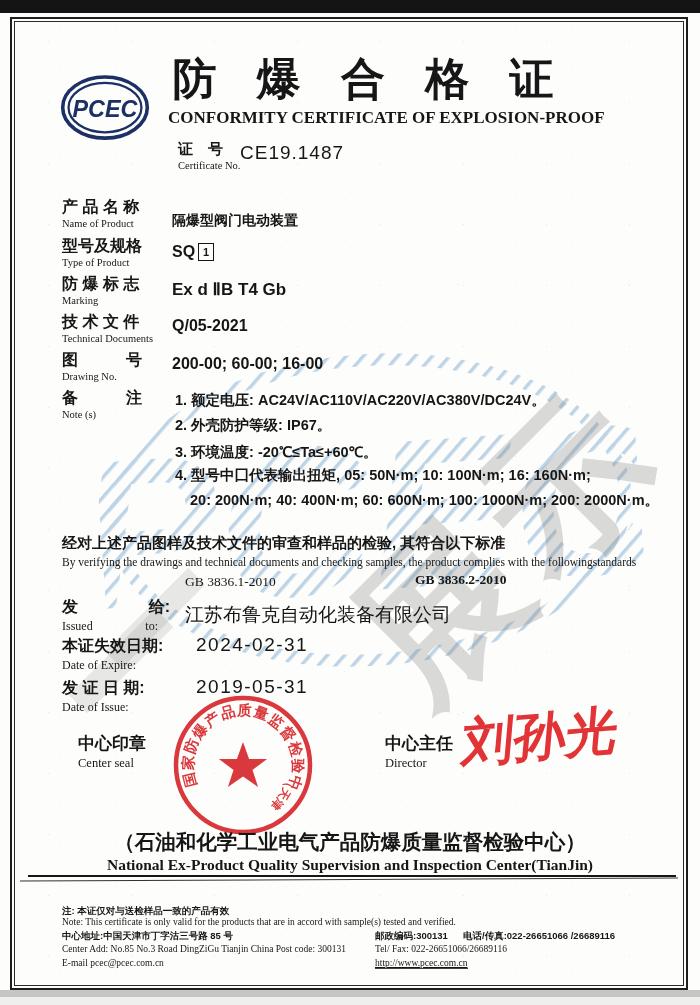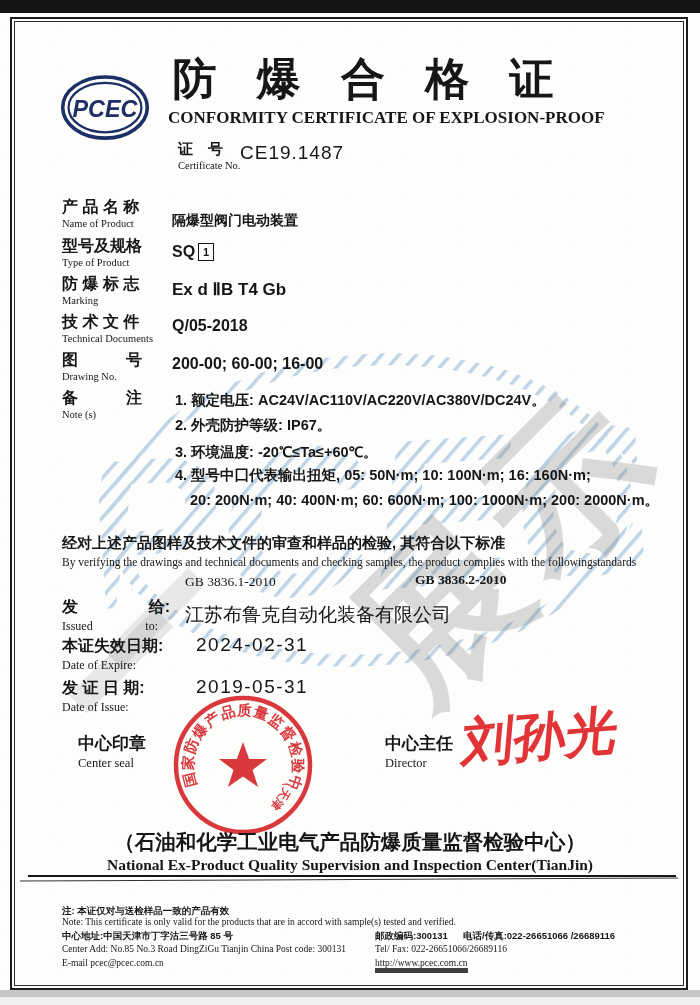--- a/index.html
+++ b/index.html
@@ -41,21 +41,21 @@
   .sig{font-size:52px;font-weight:bold;color:#e02427;transform:rotate(-5deg) skewX(-10deg);white-space:nowrap;opacity:.92;}
   
   .org1{left:20px;top:800px;width:660px;text-align:center;font-size:23px;font-weight:bold;letter-spacing:5px;white-space:nowrap;}
   .org2{left:20px;top:828px;width:660px;text-align:center;font-size:20.5px;font-weight:bold;white-space:nowrap;}
   .org3{left:20px;top:856px;width:660px;text-align:center;font-size:15.5px;font-weight:bold;font-family:"Liberation Serif",serif;white-space:nowrap;}
   .rule1{left:28px;top:875px;width:648px;border-top:2px solid #161616;}
   .rule2{left:20px;top:879px;width:658px;border-top:1.5px solid #333;transform:rotate(-.25deg);}
   
   .ft{font-size:9.5px;white-space:nowrap;}
   .ft-zh{font-weight:600;}
-  .underline{border-bottom:5px solid #404040;}
+  .underline{border-bottom:1px solid #404040;text-decoration:underline;}
 </style>
 </head>
 <body>
 
 <div class="page">
 
   <div class="abs top-strip"></div>
   <div class="abs bottom-strip"></div>
   <div class="abs bottom-strip2"></div>
   <div class="abs speckle"></div>
@@ -105,21 +105,21 @@
   <div class="abs" style="left:62px;top:274px;">
     <div class="f-zh">防 爆 标 志</div>
     <div class="f-en">Marking</div>
   </div>
   <div class="abs f-val bold" style="left:172px;top:279px;font-size:17px;">Ex d ⅡB T4 Gb</div>
 
   <div class="abs" style="left:62px;top:312px;">
     <div class="f-zh">技 术 文 件</div>
     <div class="f-en">Technical Documents</div>
   </div>
-  <div class="abs f-val" style="left:172px;top:317px;font-weight:600;">Q/05-2018</div>
+  <div class="abs f-val" style="left:172px;top:317px;font-weight:600;">Q/05-2021</div>
 
   <div class="abs" style="left:62px;top:350px;">
     <div class="f-zh">图　　　号</div>
     <div class="f-en">Drawing No.</div>
   </div>
   <div class="abs f-val" style="left:172px;top:355px;font-weight:600;">200-00; 60-00; 16-00</div>
 
   <div class="abs" style="left:62px;top:388px;">
     <div class="f-zh">备　　　注</div>
     <div class="f-en">Note (s)</div>

